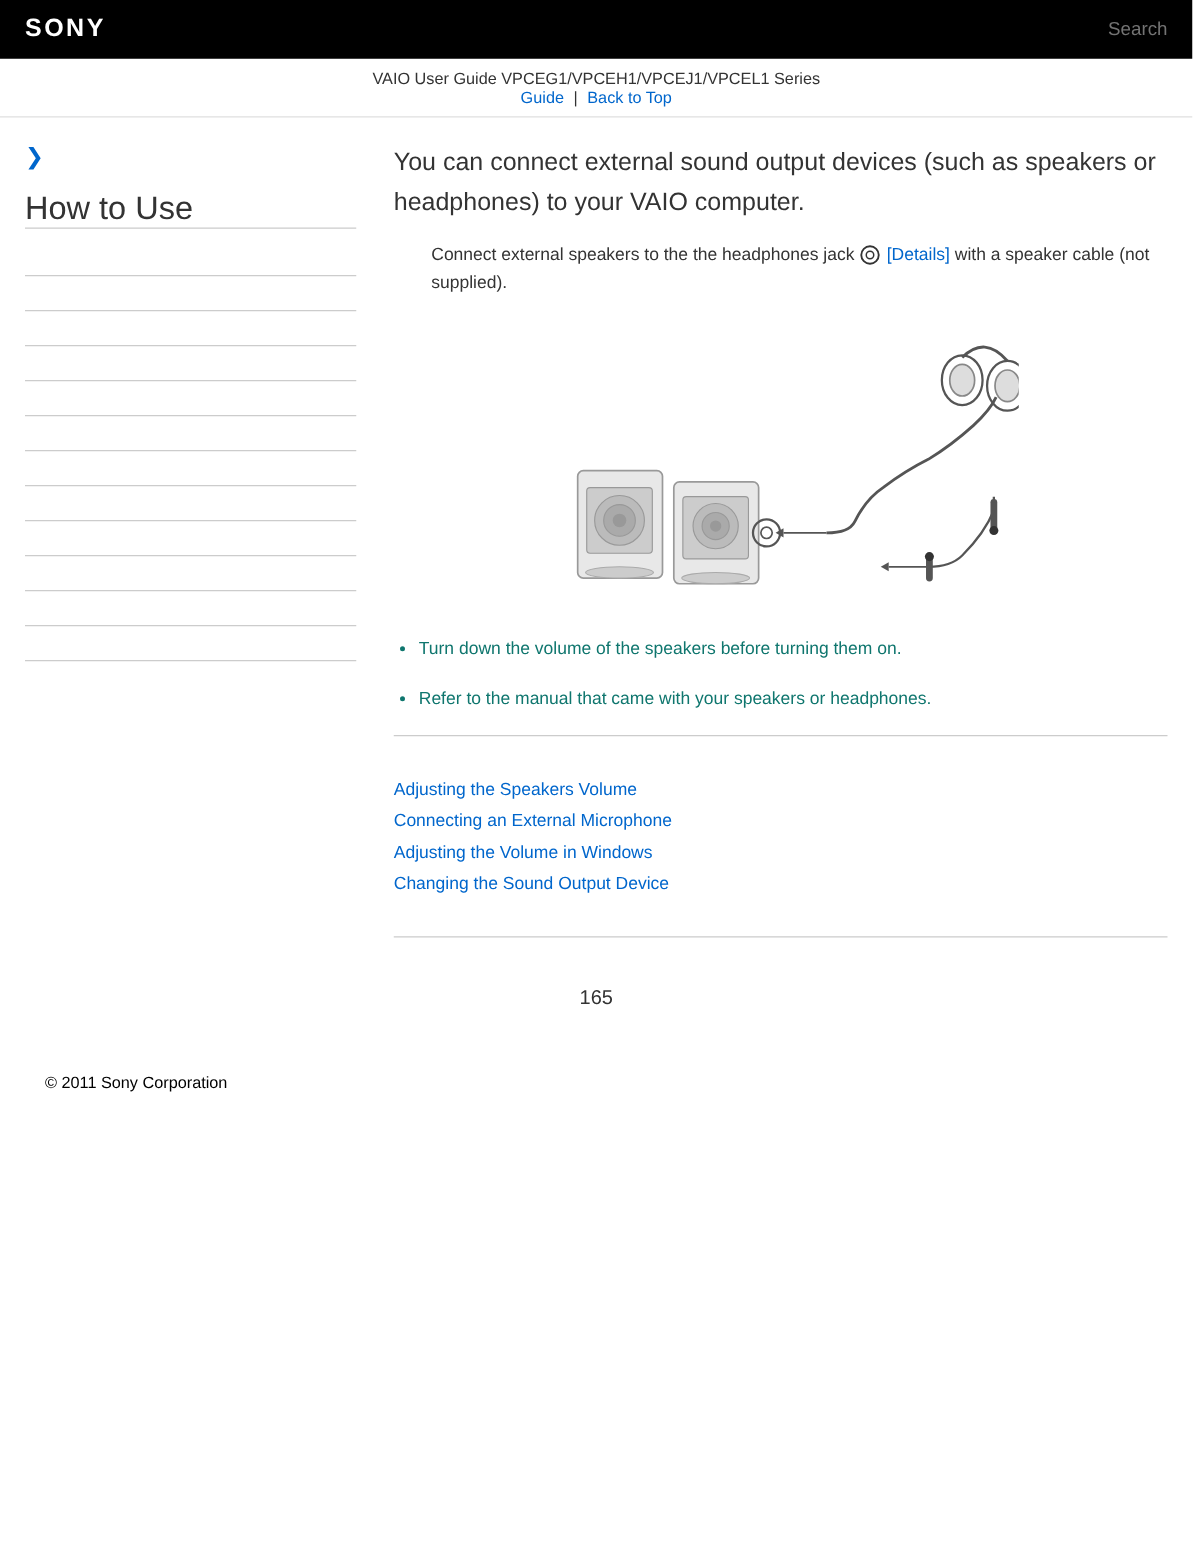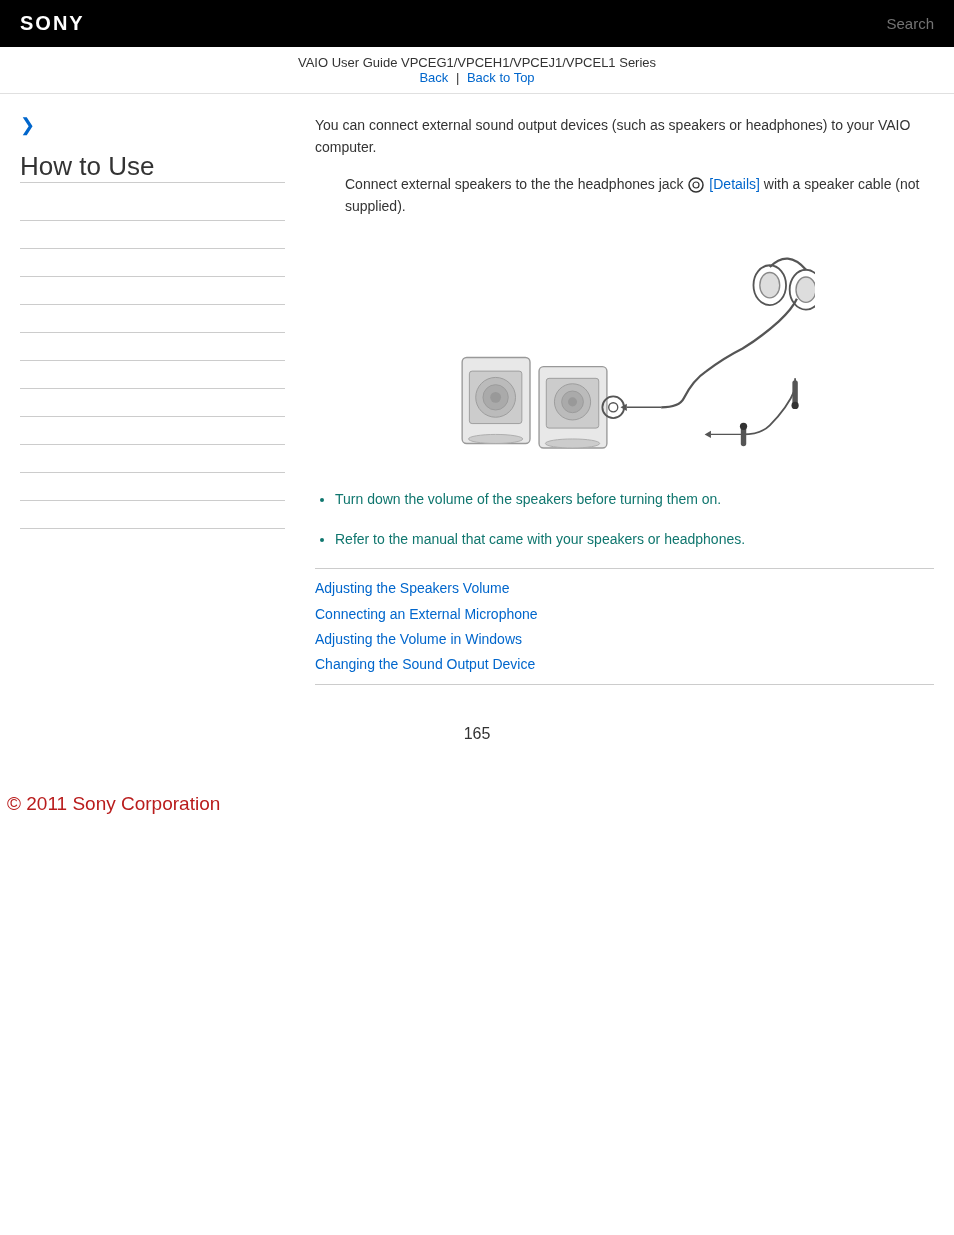--- a/index.html
+++ b/index.html
@@ -96,21 +96,21 @@
       height: 28px;
     }
 
     
     .content {
       flex: 1;
       padding-left: 10px;
     }
 
     .content-intro {
-      font-size: 14px;
+      font-size: 20px;
       line-height: 1.6;
       margin-bottom: 14px;
       color: #333;
     }
 
     .content-note {
       margin-left: 30px;
       font-size: 14px;
       line-height: 1.6;
       margin-bottom: 20px;
@@ -142,36 +142,36 @@
       margin-bottom: 18px;
       font-size: 14px;
       line-height: 1.6;
       color: #0f766e;
     }
 
     
     .related-section {
       border-top: 1px solid #ccc;
       border-bottom: 1px solid #ccc;
-      padding: 7px 0;
+      padding: 30px 0;
       margin-top: 10px;
     }
     .related-section a {
       display: block;
       color: #0066cc;
       text-decoration: none;
       font-size: 14px;
       line-height: 1.8;
     }
 
     
     .footer {
-      padding: 30px 20px 10px 7px;
-      font-size: 19px;
-      color: #b91c1c;
+      padding: 30px 20px 10px 36px;
+      font-size: 13px;
+      color: #000000;
     }
 
     
     .page-number {
       text-align: center;
       padding: 20px 0;
       font-size: 16px;
       color: #333;
     }
 
@@ -181,21 +181,21 @@
 <body>
 
 <div class="header">
   <span class="sony-logo">SONY</span>
   <button class="search-btn">Search</button>
 </div>
 
 <div class="breadcrumb-bar">
   <span class="breadcrumb-text">VAIO User Guide VPCEG1/VPCEH1/VPCEJ1/VPCEL1 Series</span>
   <span class="breadcrumb-links">
-    <a href="#">Back</a>
+    <a href="#">Guide</a>
     <span> | </span>
     <a href="#">Back to Top</a>
   </span>
 </div>
 
 <div class="main-container">
 
   <div class="sidebar">
     <span class="sidebar-arrow">❯</span>
     <div class="sidebar-title">How to Use</div>

